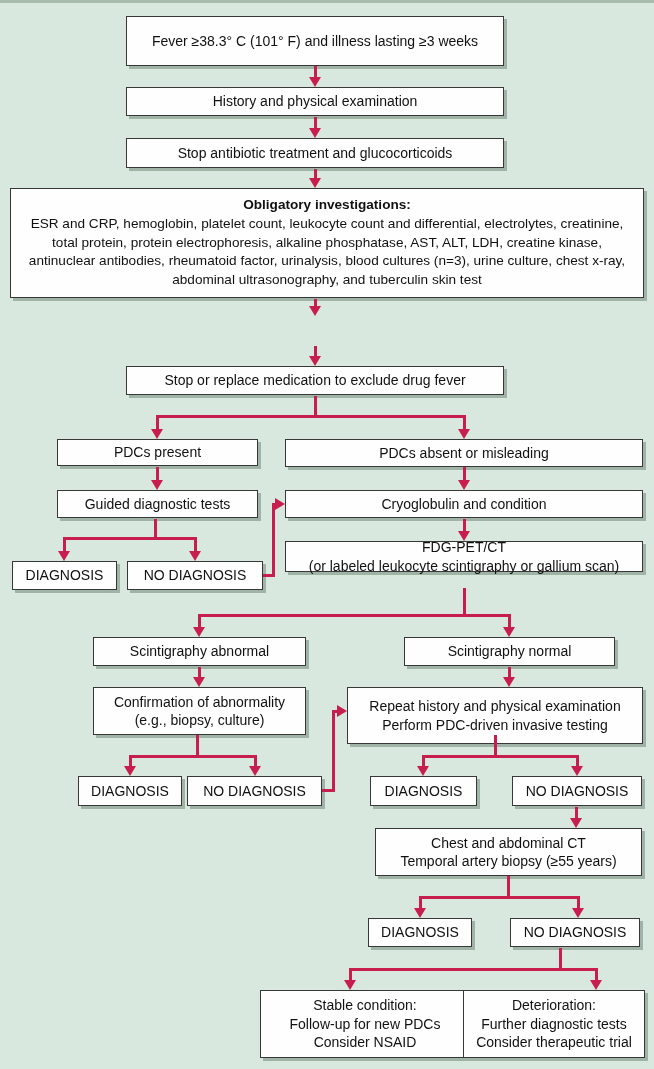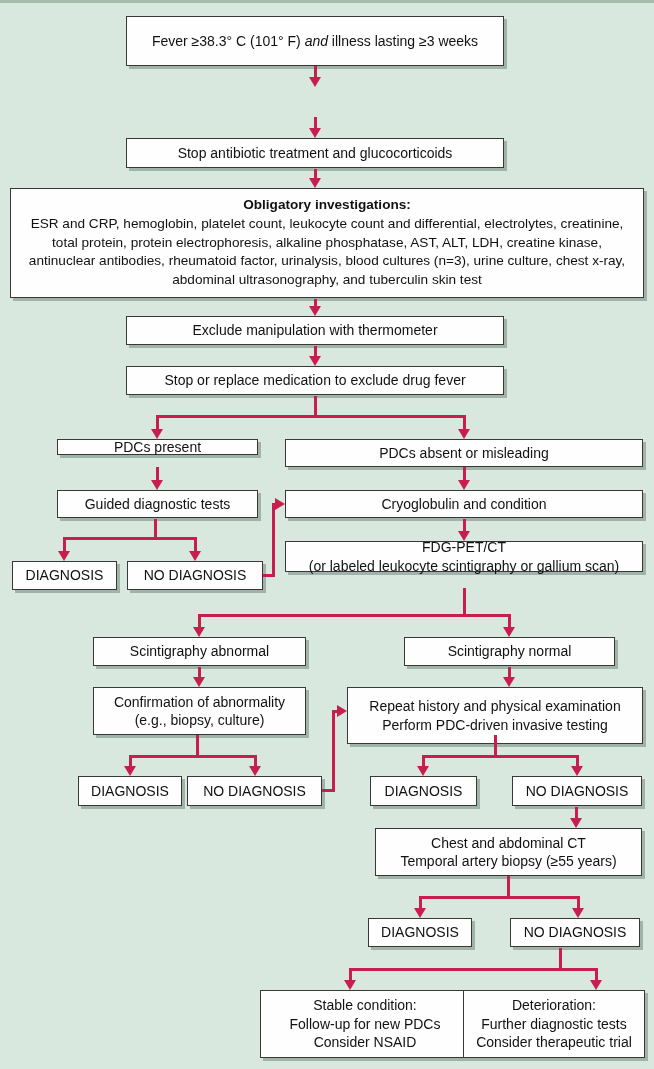--- a/index.html
+++ b/index.html
@@ -18,59 +18,59 @@
     box-sizing:border-box;
     background:var(--box_fill,#fdfefd);
     border:1.5px solid var(--box_border,#383838);
     box-shadow:3px 3px 0 0 var(--shadow,#9fb3a6);
     display:flex;flex-direction:column;align-items:center;justify-content:center;
     text-align:center;
     font-size:14px;line-height:1.32;
   }
   .node .ln{display:block;}
   .bold{font-weight:bold;}
-  .it{font-style:italic;}
+  .it{}
   .big{font-size:13.6px;line-height:1.38;padding:5px 10px;}
   .vl{position:absolute;width:2.5px;background:var(--arrow,#c81e4e);}
   .hl{position:absolute;height:2.5px;background:var(--arrow,#c81e4e);}
   .ad{position:absolute;width:0;height:0;
       border-left:6px solid transparent;border-right:6px solid transparent;
       border-top:10px solid var(--arrow,#c81e4e);}
   .ar{position:absolute;width:0;height:0;
       border-top:6px solid transparent;border-bottom:6px solid transparent;
       border-left:10px solid var(--arrow,#c81e4e);}
 </style>
 </head>
 <body>
 
 <div id="canvas">
 
   <div class="node" style="left:126px;top:13px;width:378px;height:50px">
     <span class="ln"><span>Fever ≥38.3° C (101° F) </span><span class="it">and</span><span> illness lasting ≥3 weeks</span></span>
   </div>
 
+  <div class="node" style="left:126px;top:84px;width:378px;height:29px">
+    <span>History and physical examination</span>
+  </div>
 
   <div class="node" style="left:126px;top:135px;width:378px;height:30px">
     <span>Stop antibiotic treatment and glucocorticoids</span>
   </div>
 
   <div class="node big" style="left:10px;top:185px;width:634px;height:110px">
     <span class="ln bold">Obligatory investigations:</span>
     <span class="ln">ESR and CRP, hemoglobin, platelet count, leukocyte count and differential, electrolytes, creatinine, total protein, protein electrophoresis, alkaline phosphatase, AST, ALT, LDH, creatine kinase, antinuclear antibodies, rheumatoid factor, urinalysis, blood cultures (n=3), urine culture, chest x-ray, abdominal ultrasonography, and tuberculin skin test</span>
   </div>
 
-  <div class="node" style="left:126px;top:313px;width:378px;height:29px">
-    <span>Exclude manipulation with thermometer</span>
-  </div>
 
   <div class="node" style="left:126px;top:363px;width:378px;height:29px">
     <span>Stop or replace medication to exclude drug fever</span>
   </div>
 
-  <div class="node" style="left:57px;top:436px;width:201px;height:16px">
+  <div class="node" style="left:57px;top:436px;width:201px;height:27px">
     <span>PDCs present</span>
   </div>
 
   <div class="node" style="left:285px;top:436px;width:358px;height:28px">
     <span>PDCs absent or misleading</span>
   </div>
 
   <div class="node" style="left:57px;top:487px;width:201px;height:28px">
     <span>Guided diagnostic tests</span>
   </div>

